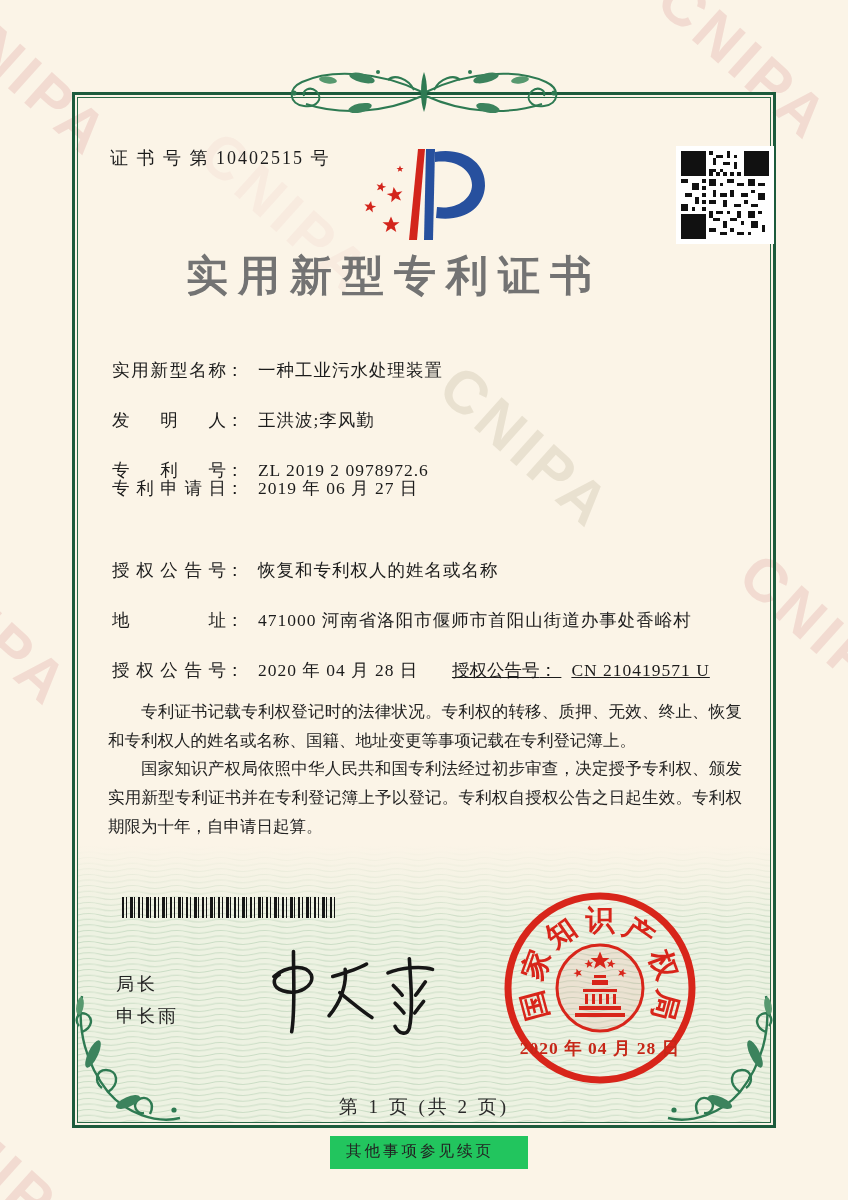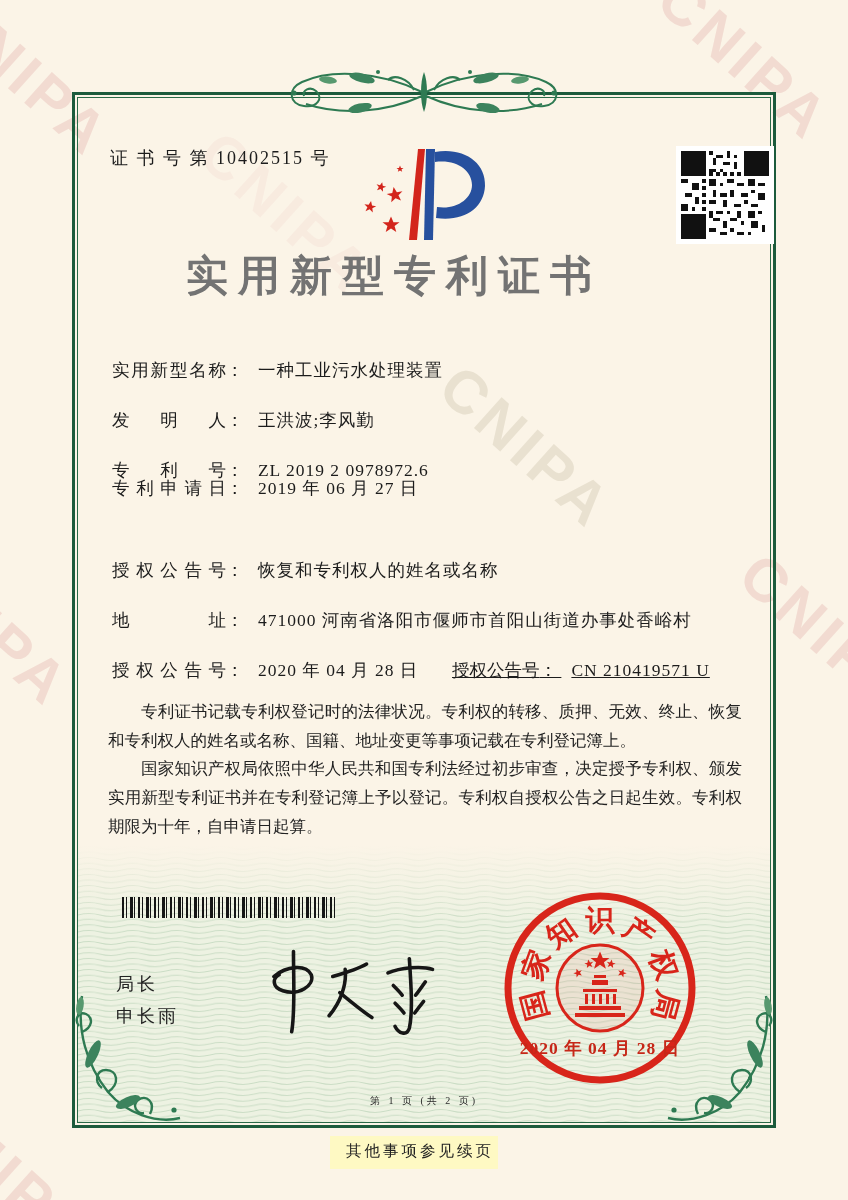--- a/index.html
+++ b/index.html
@@ -92,25 +92,25 @@
   
   .seal{position:absolute; left:495px; top:883px; z-index:5;}
   .seal-date{
     position:absolute; left:505px; top:1036px; width:190px; z-index:6;
     text-align:center; font-size:17.5px; color:#c62718; letter-spacing:1px;
     font-weight:bold;
   }
   
   .page-footer{
     position:absolute; left:72px; top:1094px; width:704px; z-index:4;
-    text-align:center; font-size:10px; letter-spacing:3px; color:#2b2b2b;
+    text-align:center; font-size:19px; letter-spacing:3px; color:#2b2b2b;
   }
   .continuation{
     position:absolute; left:330px; top:1136px; z-index:4;
-    background:#fef9c3; padding:5px 4px 7px 16px;
+    background:#22c55e; padding:5px 34px 7px 16px;
     font-size:15.5px; letter-spacing:3px; color:#222;
   }
 </style>
 </head>
 <body>
 
 <div class="page">
 
   <svg width="0" height="0" style="position:absolute" aria-hidden="true">
     <defs>

